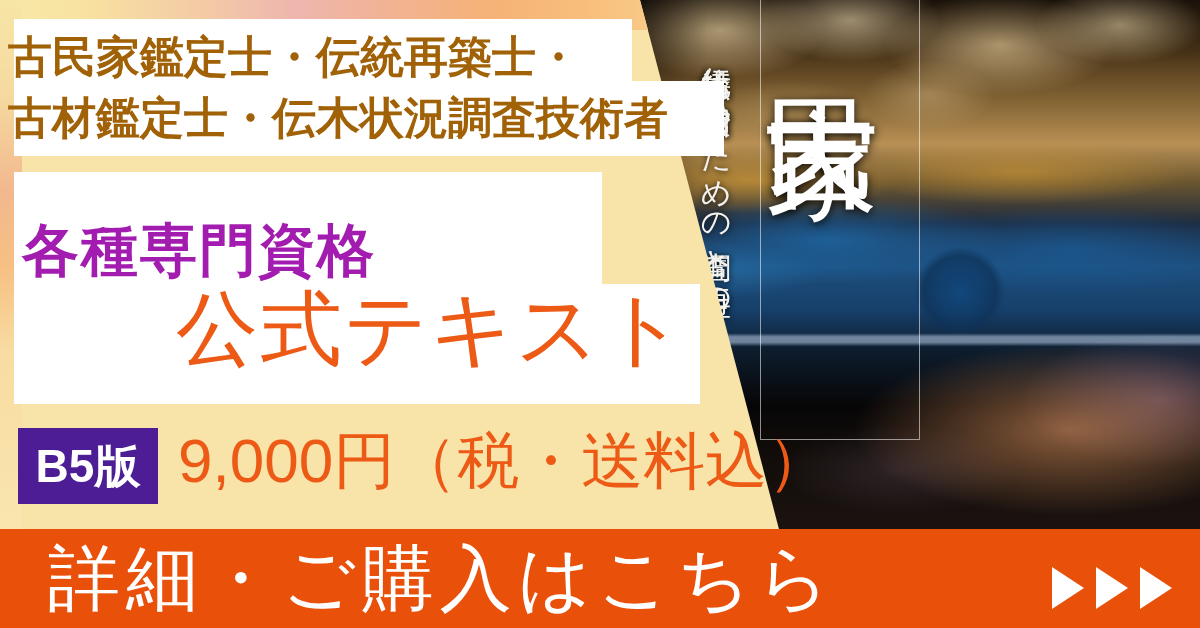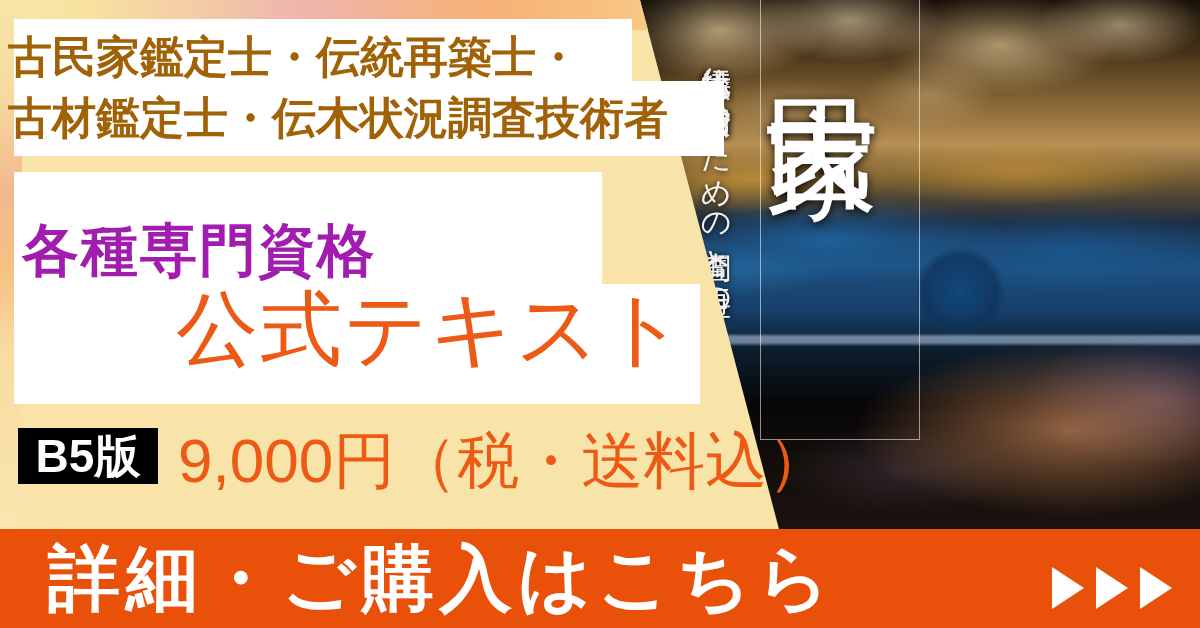--- a/index.html
+++ b/index.html
@@ -231,22 +231,22 @@
     line-height: 1;
     white-space: nowrap;
   }
 
   
   .badge {
     position: absolute;
     left: 18px;
     top: 428px;
     width: 140px;
-    height: 56px;
-    background: #000000;
+    height: 76px;
+    background: #4c1d95;
     display: flex;
     align-items: center;
     justify-content: center;
   }
   .badge-label {
     color: #ffffff;
     font-size: 46px;
     font-weight: 700;
     line-height: 1;
     letter-spacing: 0px;
@@ -272,21 +272,21 @@
     width: 1200px;
     height: 99px;
     background: #E9500A;
   }
   .cta-text {
     position: absolute;
     left: 48px;
     top: 9px;
     color: #ffffff;
     font-size: 72px;
-    font-weight: 700;
+    font-weight: 400;
     line-height: 1.12;
     letter-spacing: 6px;
     white-space: nowrap;
   }
   .cta-arrows {
     position: absolute;
     right: 28px;
     top: 38px;
     display: flex;
     gap: 12px;

